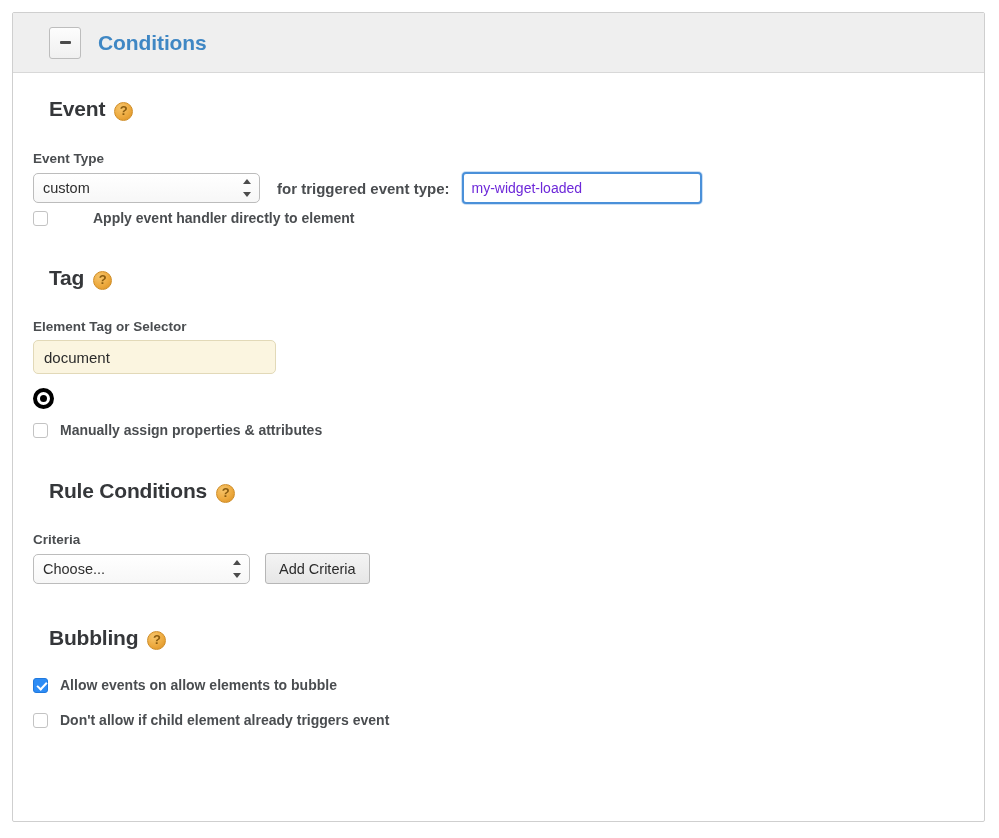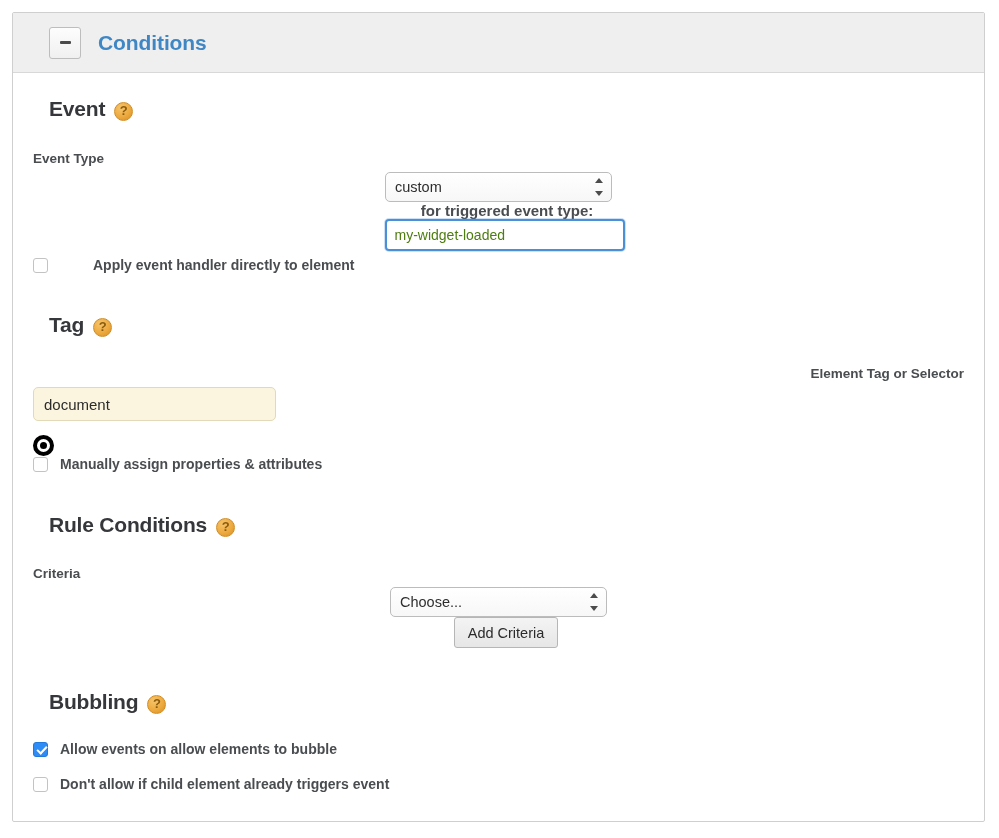--- a/index.html
+++ b/index.html
@@ -107,21 +107,21 @@
   .field-label {
     font-size: 13.5px;
     font-weight: bold;
     color: #4a4d50;
     margin: 0;
   }
 
   
   .row { display: flex; align-items: center; }
   .mt-event-label { margin-top: 30px; }
-  .mt-6  { margin-top: 6px; flex-direction: column; }
+  .mt-6  { margin-top: 6px; }
 
   
   .select-wrap {
     position: relative;
     display: inline-block;
   }
   .select {
     appearance: none;
     -webkit-appearance: none;
     height: 30px;
@@ -173,21 +173,21 @@
   .text-input-focused {
     margin-left: 12px;
     width: 240px;
     height: 32px;
     border: 2px solid #4a90d9;
     border-radius: 4px;
     background: #ffffff;
     box-shadow: 0 0 0 1px rgba(74,144,217,0.28);
     font-family: "Liberation Sans", sans-serif;
     font-size: 14px;
-    color: #4d7c0f;
+    color: #6d28d9;
     padding: 0 8px;
     outline: none;
     caret-color: #222;
   }
 
   .tag-input {
     width: 243px;
     height: 33px;
     border: 1px solid #e2d9b8;
     border-radius: 5px;
@@ -320,31 +320,31 @@
         <span class="check-label">Apply event handler directly to element</span>
       </div>
 
       <div class="section-heading sec-tag">
         <span>Tag</span>
         <span class="help-icon">
           <span>?</span>
         </span>
       </div>
 
-      <div class="field-label" style="margin-top:29px;text-align:right;">Element Tag or Selector</div>
+      <div class="field-label" style="margin-top:29px;">Element Tag or Selector</div>
 
       <div class="mt-6">
         <input class="tag-input" type="text" value="document" style="">
       </div>
 
       <div style="margin-top:14px;">
         <span class="target-icon"></span>
       </div>
 
-      <div class="check-row" style="margin-top:0;align-items:center;">
+      <div class="check-row" style="margin-top:13px;align-items:center;">
         <span class="cbox"></span>
         <span class="check-label">Manually assign properties &amp; attributes</span>
       </div>
 
       <div class="section-heading sec-rules">
         <span>Rule Conditions</span>
         <span class="help-icon">
           <span>?</span>
         </span>
       </div>

